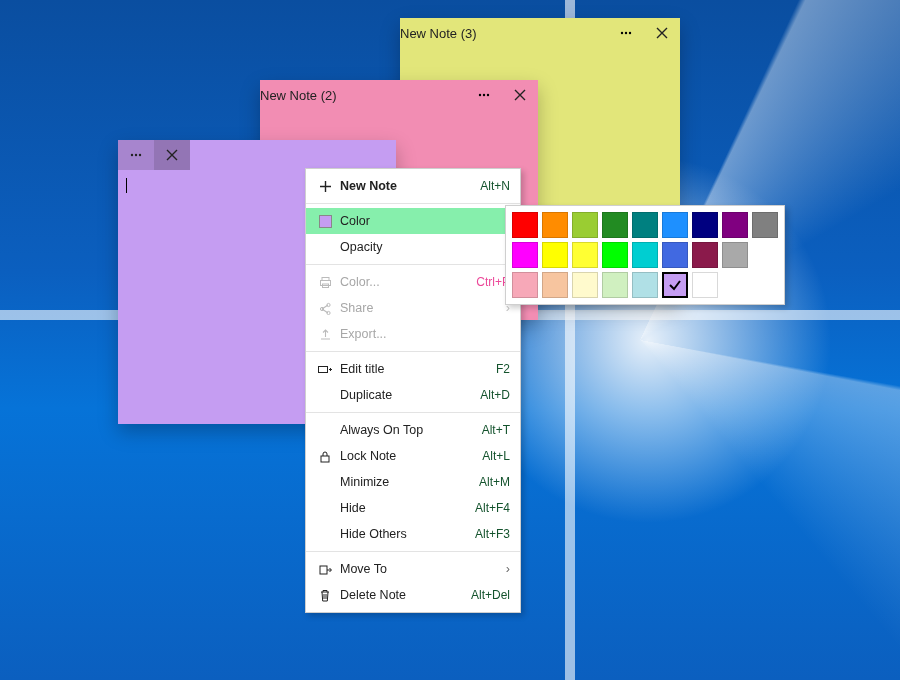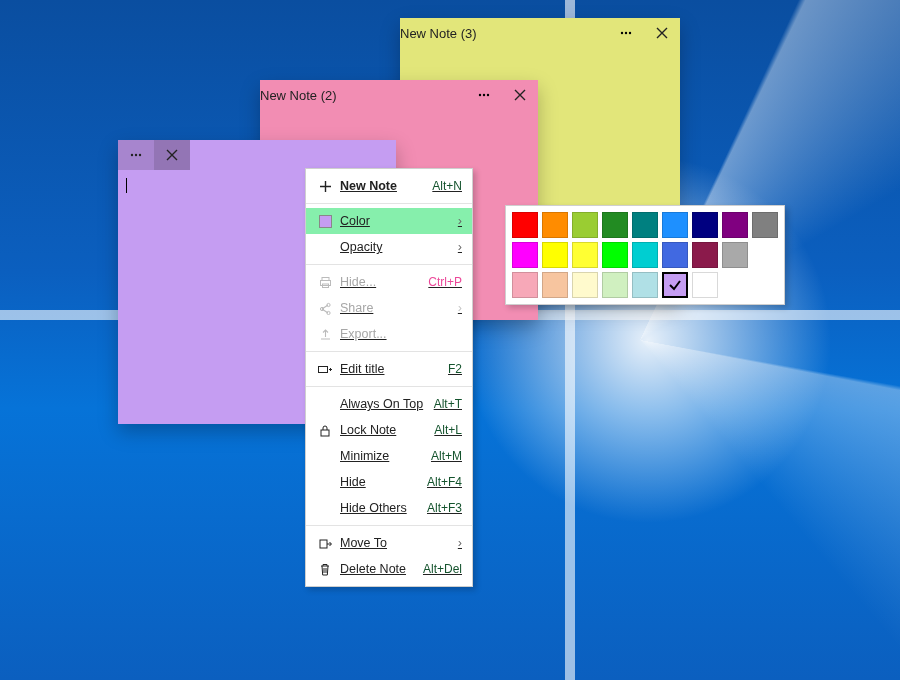--- a/index.html
+++ b/index.html
@@ -40,25 +40,25 @@
   }
   .note-body { position:absolute; left:0; right:0; top:30px; bottom:0; }
   .cursor-caret { position:absolute; left:8px; top:8px; width:1px; height:15px; background:#000; }
 
   
   .note1 .note-more { background: rgba(0,0,0,0.15); }
   .note1 .note-close { background: rgba(0,0,0,0.25); }
 
   
   .menu {
-    position:absolute; left:305px; top:168px; width:168px;
+    position:absolute; left:305px; top:168px; width:216px;
     background:#fff; border:1px solid #cfcfcf;
     box-shadow: 3px 3px 6px rgba(0,0,0,0.2);
     padding:4px 0;
-    font-size:12.5px; color:#222;text-decoration:underline;
+    font-size:12.5px; color:#222;
   }
   .menu-item {
     display:flex; align-items:center; height:26px;
     padding:0 10px 0 8px;
   }
   .menu-item.hover { background:#86efac; }
   .menu-item.disabled { color:#a7a7a7; }
   .mi-icon { width:22px; display:flex; align-items:center; justify-content:center; }
   .mi-label { flex:1; padding-left:4px; }
   .mi-shortcut { color:#14532d; font-size:12px; }
@@ -175,21 +175,21 @@
     <div class="menu-sep"></div>
 
     <div class="menu-item disabled">
       <span class="mi-icon">
           <svg width="13" height="13" viewBox="0 0 13 13">
             <rect x="3" y="1.5" width="7" height="3" fill="none" stroke="#bbb"></rect>
             <rect x="1.5" y="4.5" width="10" height="5" fill="none" stroke="#bbb"></rect>
             <rect x="3.5" y="8" width="6" height="3.5" fill="none" stroke="#bbb"></rect>
           </svg>
         </span>
-      <span class="mi-label">Hide...</span>
+      <span class="mi-label">Color...</span>
       <span class="mi-shortcut">Ctrl+P</span>
     </div>
     <div class="menu-item disabled">
       <span class="mi-icon">
           <svg width="13" height="13" viewBox="0 0 13 13">
             <path d="M3 7 L9 3 M3 7 L9 11" stroke="#bbb" stroke-width="1.1"></path>
             <circle cx="3" cy="7" r="1.6" fill="none" stroke="#bbb"></circle>
             <circle cx="9.5" cy="3" r="1.6" fill="none" stroke="#bbb"></circle>
             <circle cx="9.5" cy="11" r="1.6" fill="none" stroke="#bbb"></circle>
           </svg>
@@ -209,20 +209,25 @@
 
     <div class="menu-item">
       <span class="mi-icon">
           <svg width="15" height="11" viewBox="0 0 15 11">
             <rect x="0.5" y="2.5" width="9" height="6" fill="none" stroke="#222"></rect>
             <path d="M11 5.5 h3 M12.5 4 v3" stroke="#222"></path>
           </svg>
         </span>
       <span class="mi-label">Edit title</span>
       <span class="mi-shortcut">F2</span>
+    </div>
+    <div class="menu-item">
+      <span class="mi-icon"></span>
+      <span class="mi-label">Duplicate</span>
+      <span class="mi-shortcut">Alt+D</span>
     </div>
     <div class="menu-sep"></div>
 
     <div class="menu-item">
       <span class="mi-icon"></span>
       <span class="mi-label">Always On Top</span>
       <span class="mi-shortcut">Alt+T</span>
     </div>
     <div class="menu-item">
       <span class="mi-icon">

